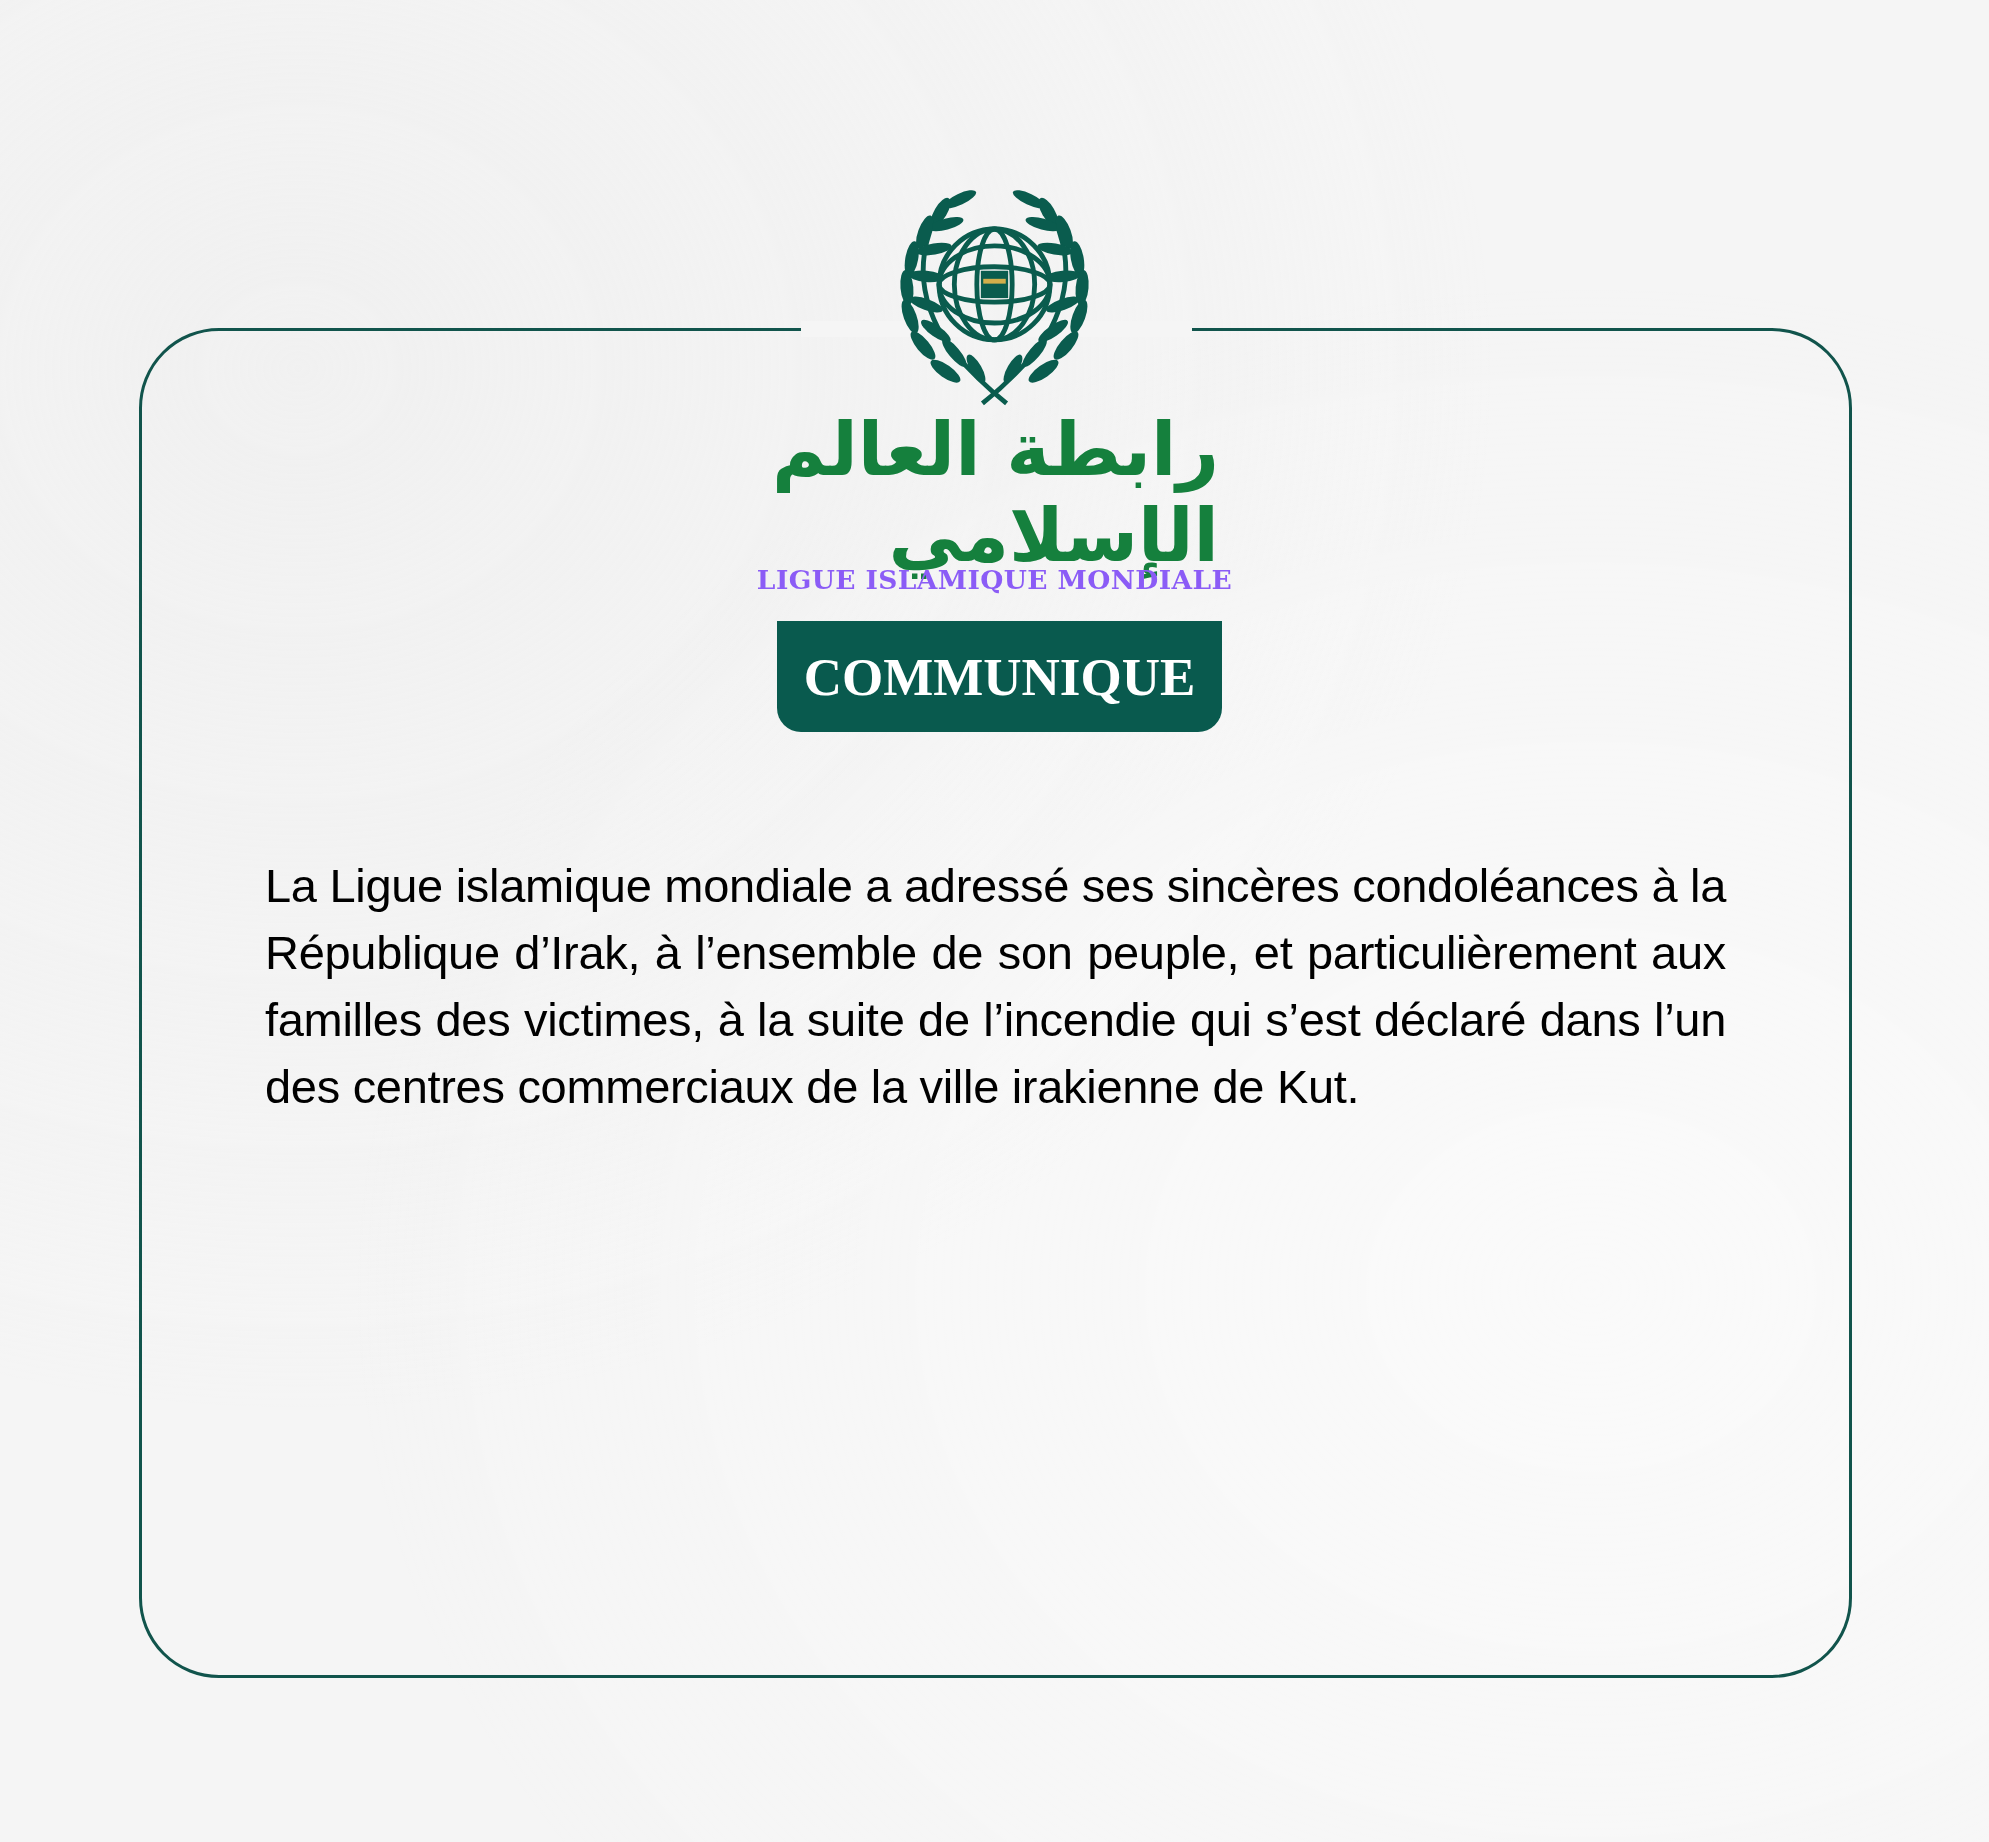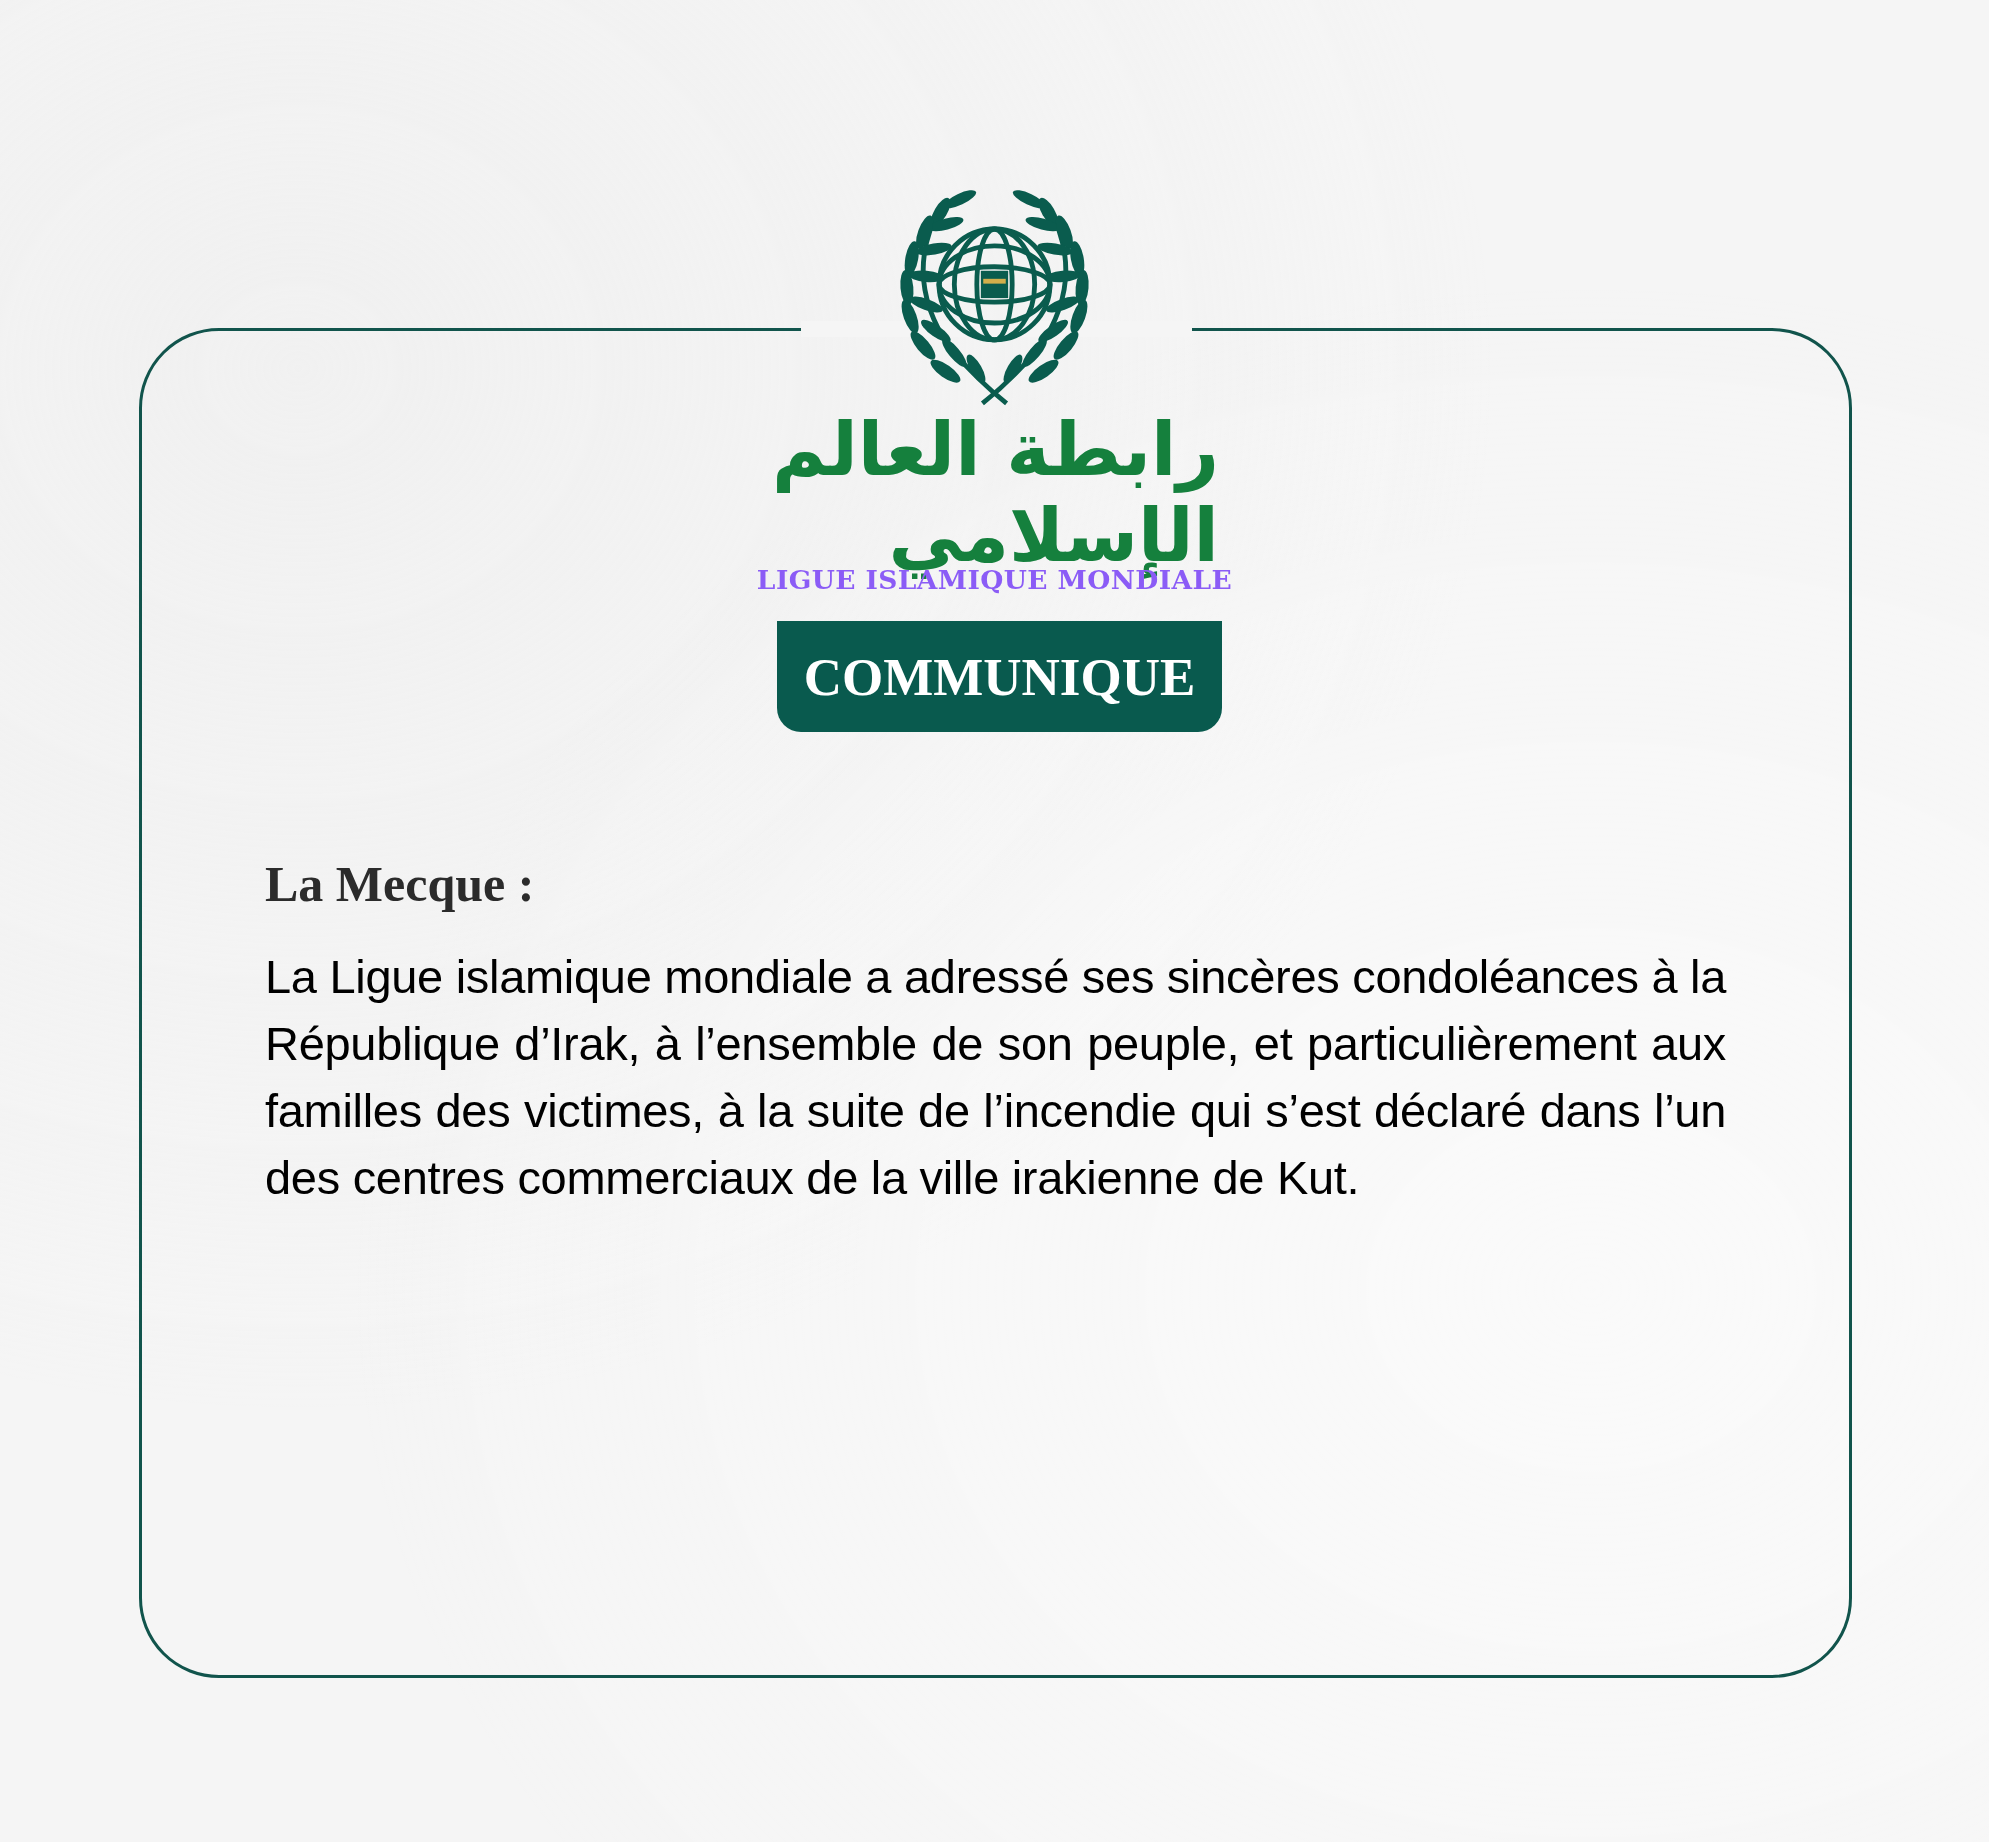--- a/index.html
+++ b/index.html
@@ -119,16 +119,15 @@
 </div>
 
 <div class="arabic-title">رابطة العالم الإسلامي</div>
 <div class="org-label">LIGUE ISLAMIQUE MONDIALE</div>
 
 <div class="badge">
   <span>COMMUNIQUE</span>
 </div>
 
 <div class="content">
-  <div class="place">La Mecque :</div>
   <p class="para">La Ligue islamique mondiale a adressé ses sincères condoléances à la République d’Irak, à l’ensemble de son peuple, et particulièrement aux familles des victimes, à la suite de l’incendie qui s’est déclaré dans l’un des centres commerciaux de la ville irakienne de Kut.</p>
 </div>
 
 
 </body></html>

